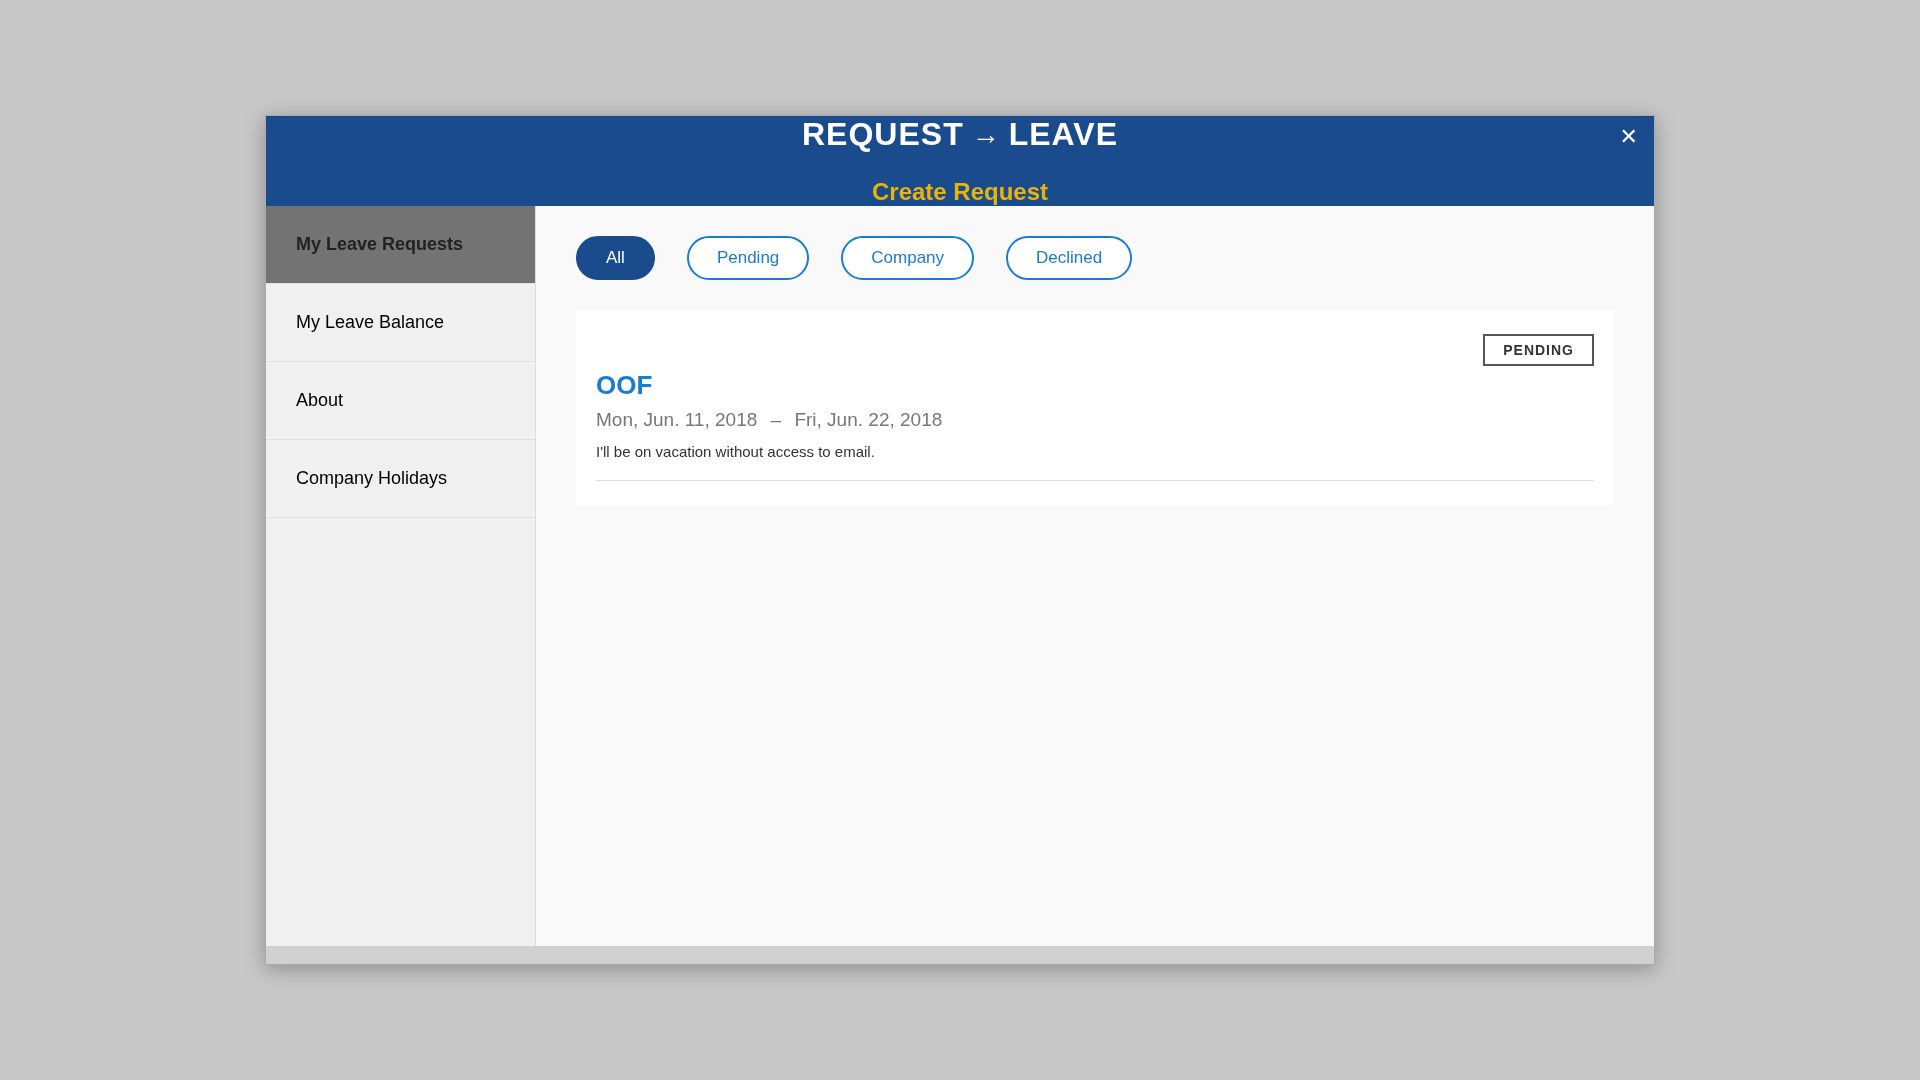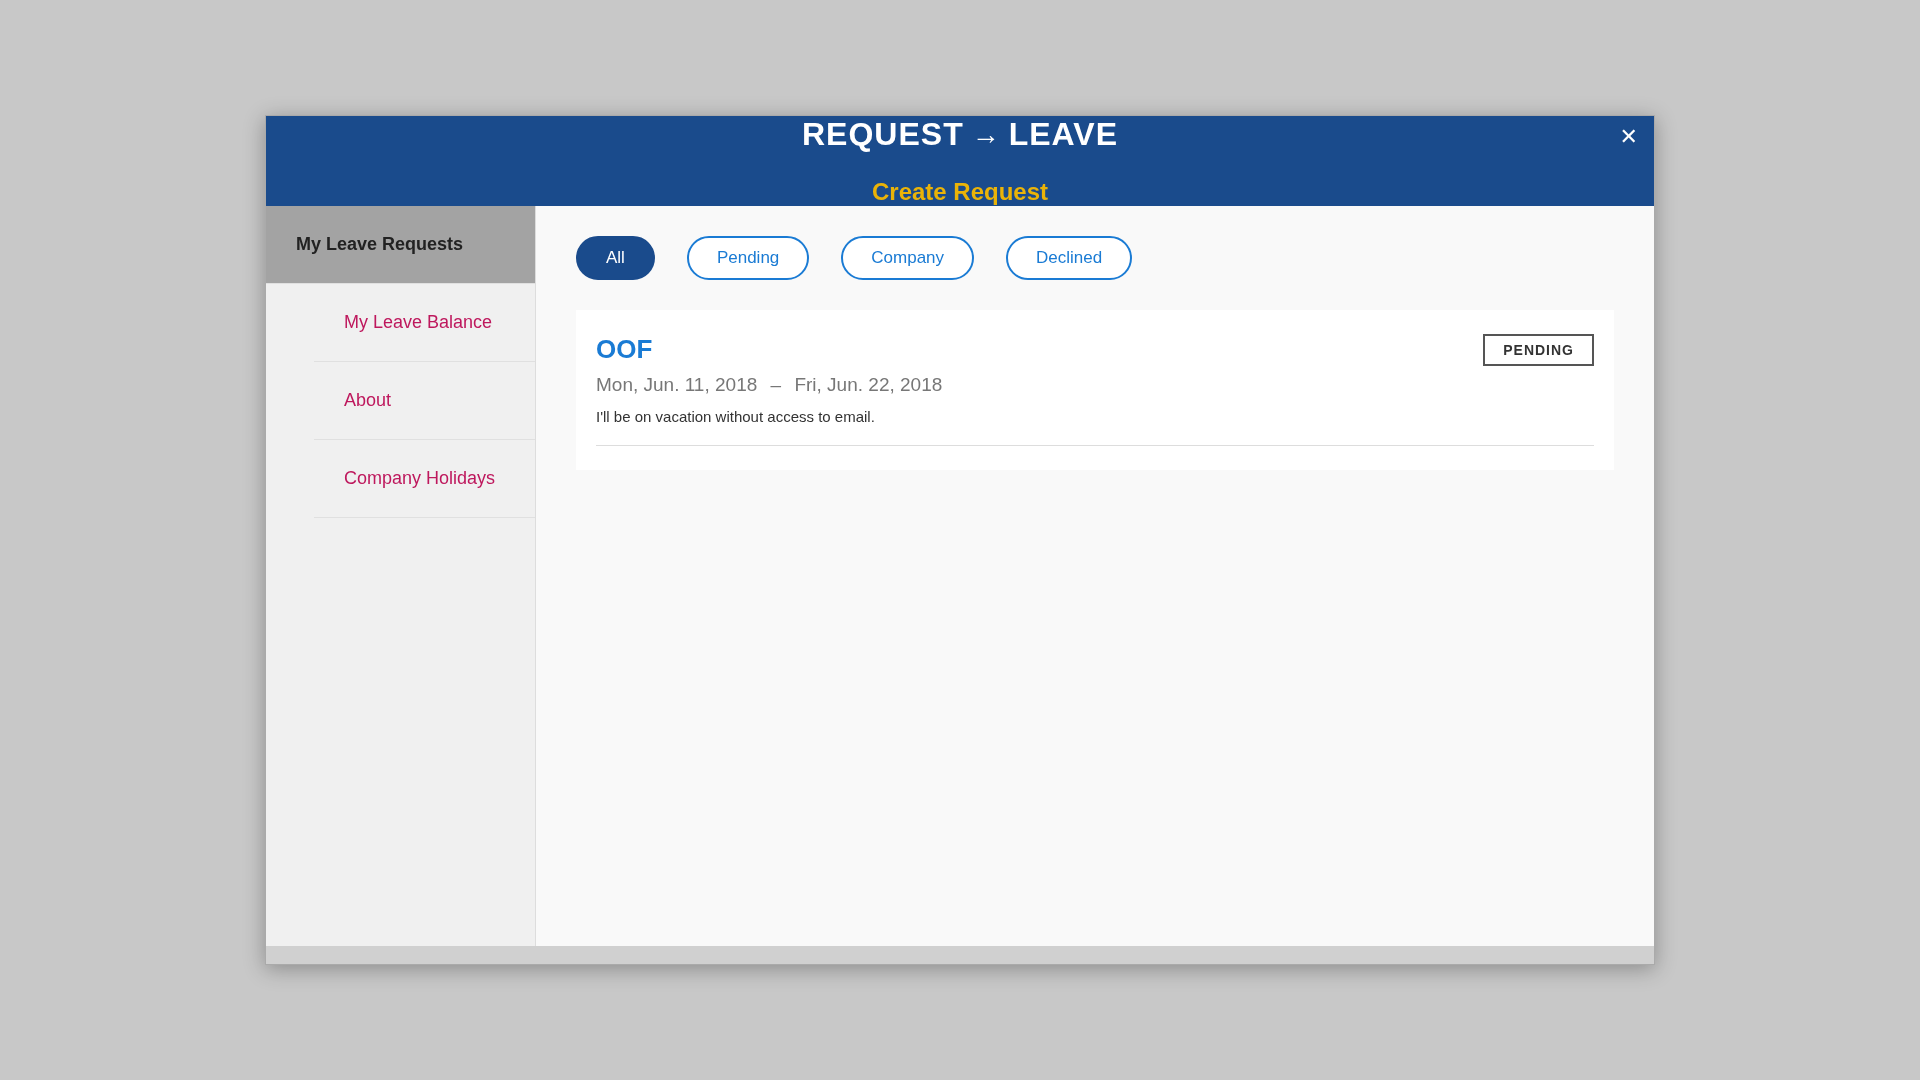--- a/index.html
+++ b/index.html
@@ -83,30 +83,29 @@
       flex-shrink: 0;
     }
 
     .sidebar-item {
       padding: 28px 30px;
       border-bottom: 1px solid #e0e0e0;
       cursor: pointer;
     }
 
     .sidebar-item.active {
-      background: #a3a3a3;
+      background: #737373;
       font-weight: bold;
       color: #222;
     }
 
     .sidebar-item.link {
-      color: #be185d;
+      color: #000000;
       font-size: 18px;
       font-weight: 500;
-      margin-left: 48px;
     }
 
     .sidebar-item-label {
       font-size: 18px;
     }
 
     .main-content {
       flex: 1;
       background: #f9f9f9;
       padding: 30px 40px;
@@ -145,20 +144,21 @@
       display: flex;
       justify-content: space-between;
       align-items: flex-start;
       margin-bottom: 8px;
     }
 
     .leave-title {
       font-size: 26px;
       font-weight: bold;
       color: #1a7bd4;
+      margin-top: 36px;
     }
 
     .status-badge {
       border: 2px solid #555;
       padding: 6px 18px;
       font-size: 14px;
       font-weight: bold;
       color: #333;
       letter-spacing: 1px;
       background: #fff;

